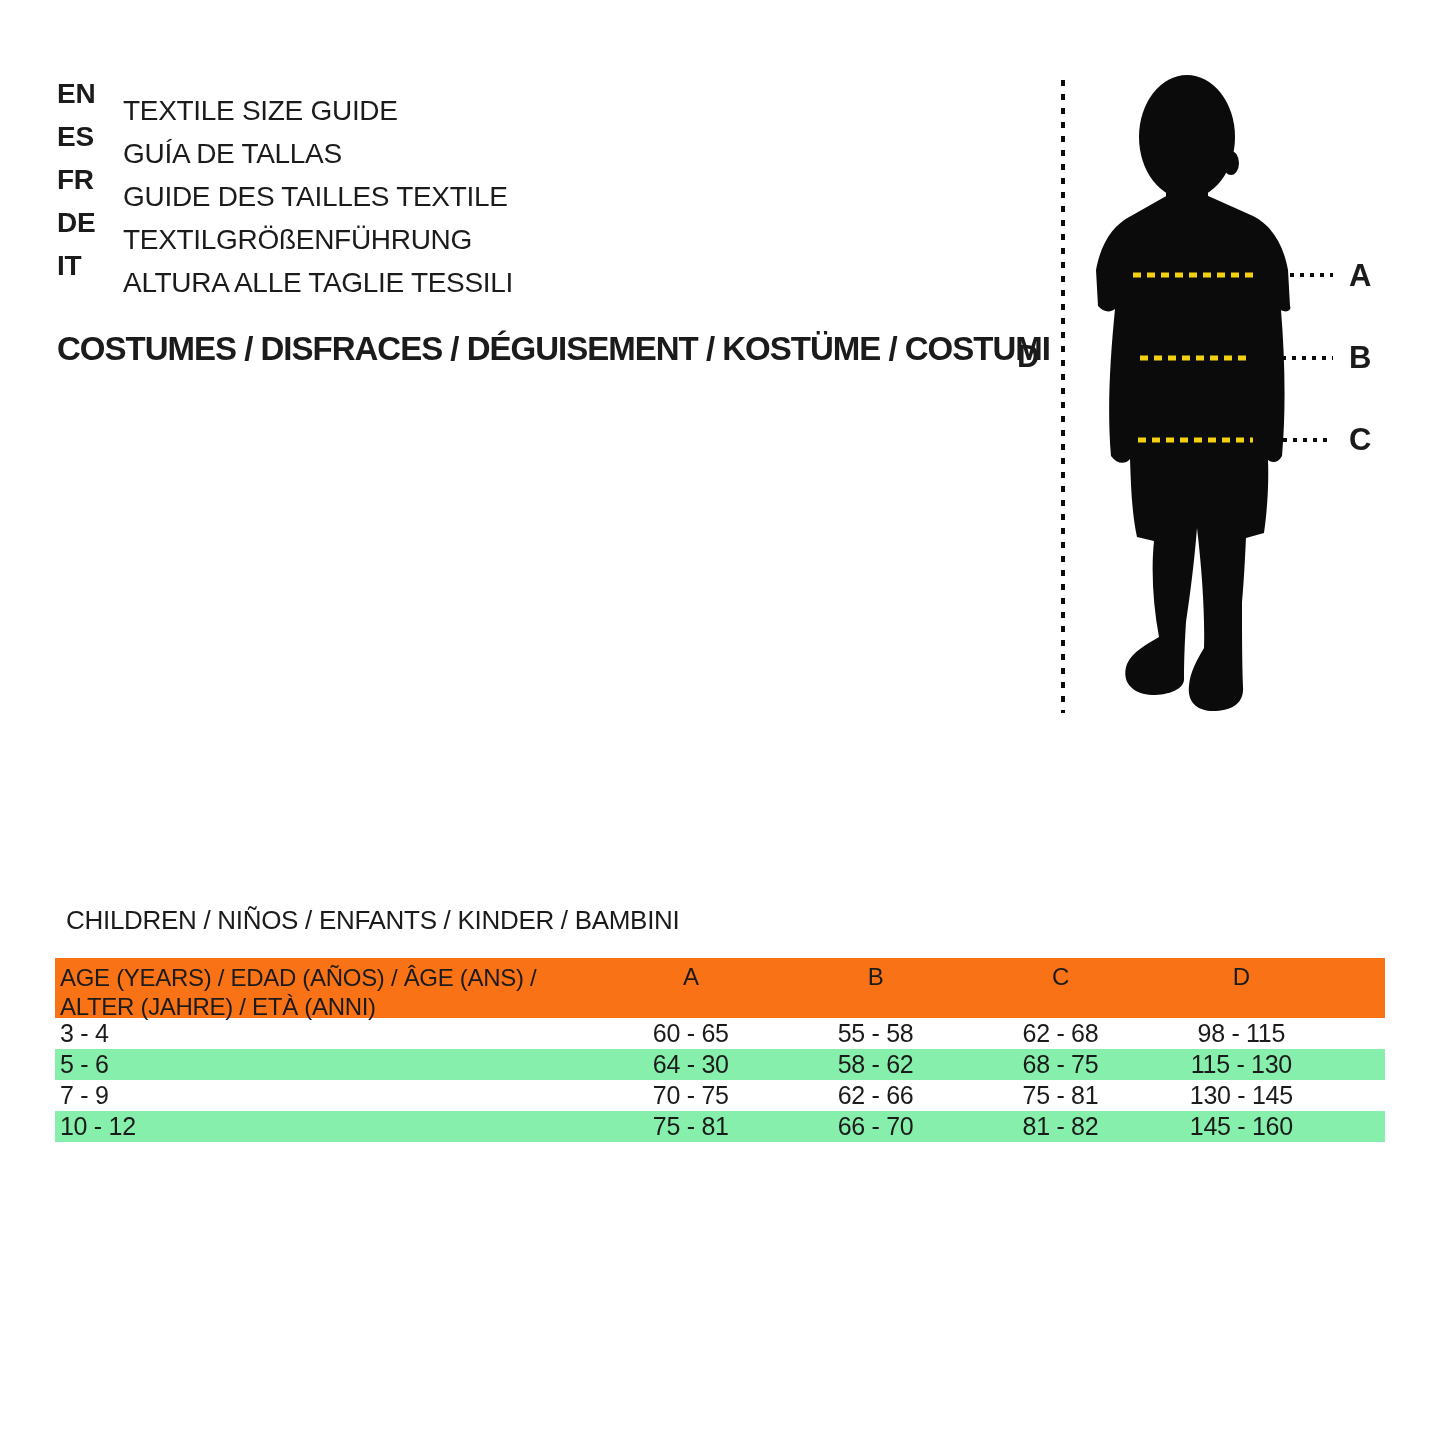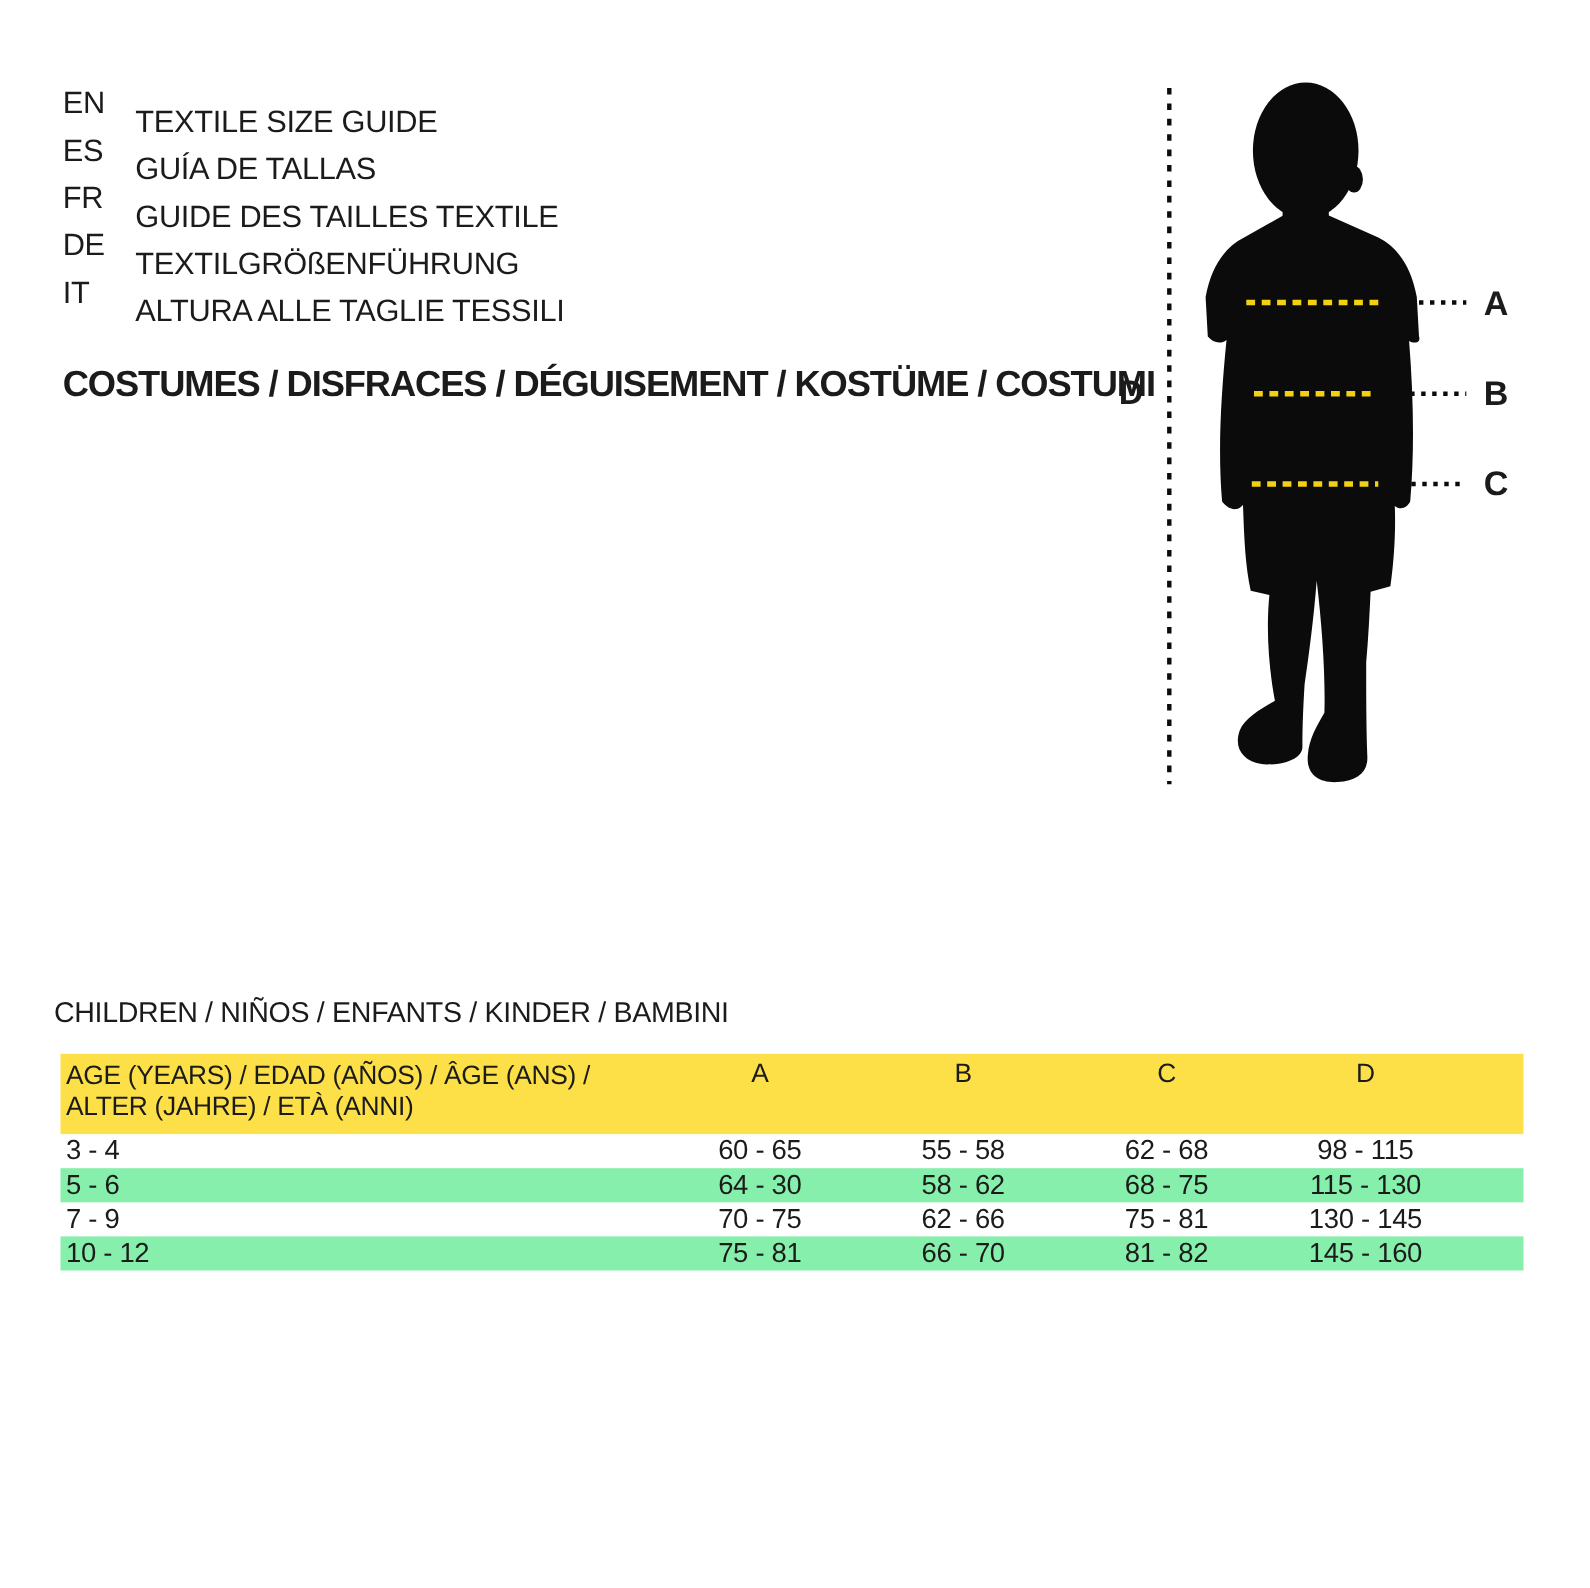--- a/index.html
+++ b/index.html
@@ -7,21 +7,21 @@
   .canvas {
     position:relative; width:1445px; height:1444px;
     background:#ffffff; color:#1b1b1b; overflow:hidden;
     font-family:"Liberation Sans", sans-serif;
     letter-spacing:-0.3px;
   }
 
   
   .lang-block { position:absolute; left:57px; top:72px; }
   .lang-row { display:flex; height:43px; align-items:center; font-size:28px; }
-  .lang-code { width:66px; flex:0 0 66px; }
+  .lang-code { width:66px; flex:0 0 66px;font-weight:bold; }
   .lang-label { white-space:nowrap;margin-top:35px; }
 
   
   .category-title {
     position:absolute; left:57px; top:330px;
     font-size:33px; font-weight:700; letter-spacing:-1px; white-space:nowrap;
   }
 
   
   .figure-svg { position:absolute; left:1000px; top:60px; }
@@ -29,26 +29,26 @@
     position:absolute; width:44px; text-align:center;
     font-size:31px; font-weight:700;
   }
   .marker-a { left:1338px; top:258px; }
   .marker-b { left:1338px; top:340px; }
   .marker-c { left:1338px; top:422px; }
   .marker-d { left:1006px; top:339px; }
 
   
   .section-title {
-    position:absolute; left:49px; top:905px;
+    position:absolute; left:66px; top:905px;
     font-size:26px; white-space:nowrap;
   }
   .size-table { position:absolute; left:55px; top:958px; width:1330px; font-size:25px; }
   .t-row { display:flex; width:100%; }
-  .t-header { background:#fde047; height:73px; padding-top:5px; font-size:24px; }
+  .t-header { background:#f97316; height:60px; padding-top:5px; font-size:24px; }
   .t-body-row { height:31px; align-items:center; }
   .t-body-row.striped { background:#86efac; }
   .col-age { flex:0 0 41%; padding-left:5px; }
   .col-val { flex:0 0 13.6%; text-align:center; }
   .col-b   { flex:0 0 14.2%; }
   .col-spacer { flex:0 0 4%; }
   .age-header-lines { line-height:29px; }
 
   
   .legend-block { position:absolute; left:57px; top:1200px; }

